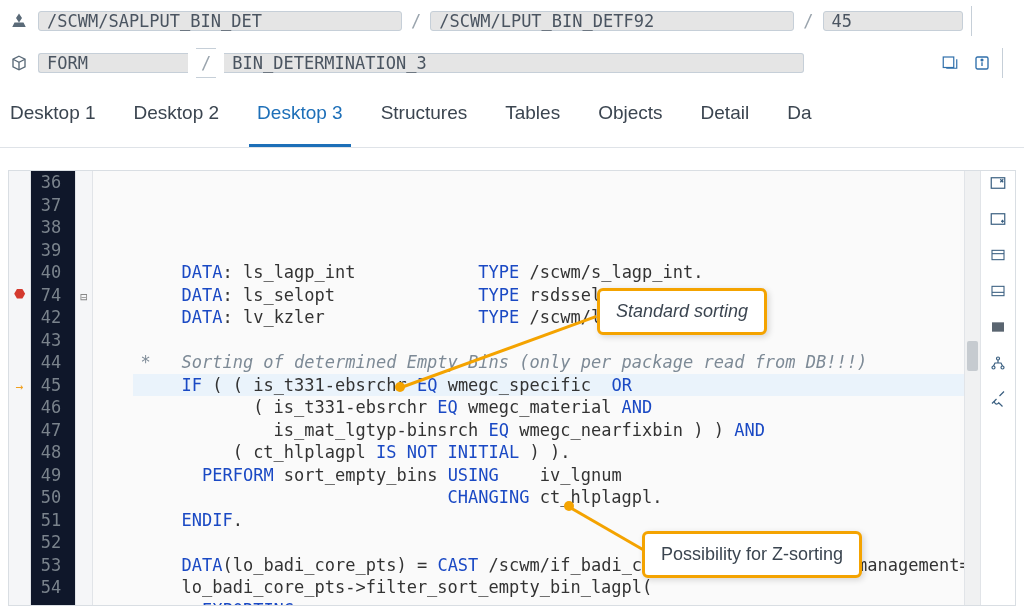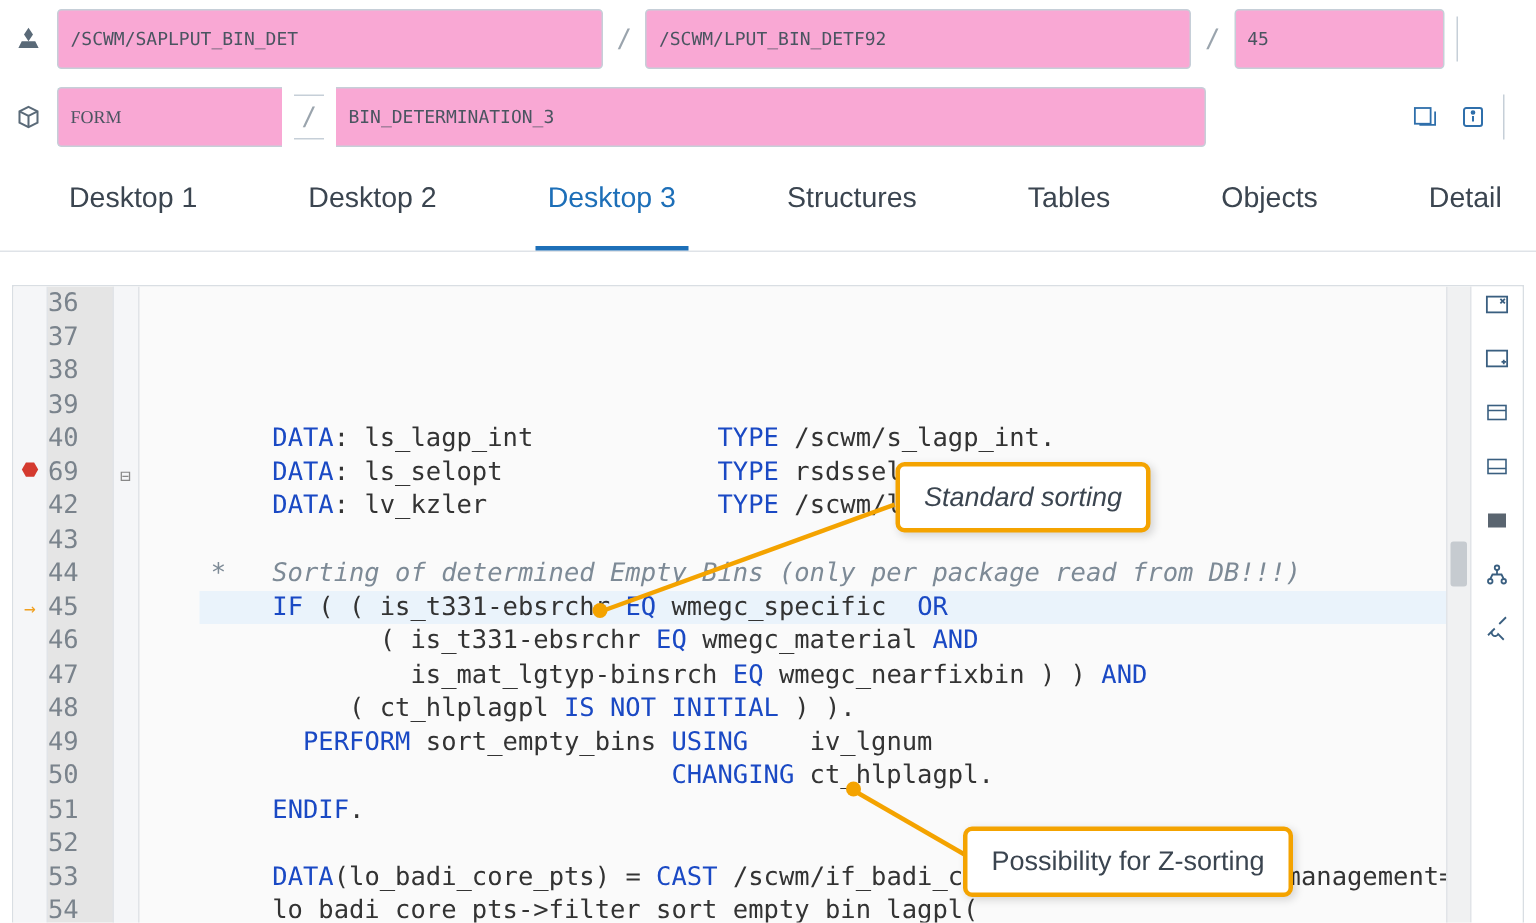--- a/index.html
+++ b/index.html
@@ -19,55 +19,55 @@
   .row { display: flex; align-items: center; gap: 8px; padding: 6px 4px; }
 
   .lead-icon {
     width: 22px; height: 22px; display: flex; align-items: center; justify-content: center;
     color: #5a6a78;
   }
 
   .field {
     border: 1px solid #c6cfd8;
     border-radius: 3px;
-    height: 40px;
+    height: 20px;
     display: flex;
     align-items: center;
     padding: 0 8px;
     font-family: Consolas, "DejaVu Sans Mono", Menlo, monospace;
-    font-size: 12px;
+    font-size: 17px;
     color: #4a5460;
-    background: #f9a8d4;
+    background: #e5e5e5;
   }
   .sep { color: #9aa4ad; font-family: Consolas, monospace; font-size: 17px; padding: 0 1px; }
 
   .f1 { flex: 0 0 364px; }
   .f2 { flex: 0 0 364px; }
   .f3 { flex: 0 0 140px; }
   .trail { flex: 0 0 14px; border-left: 1px solid #c6cfd8; height: 30px; background:#fff; }
 
-  .f4 { flex: 0 0 150px; border-right: none; border-top-right-radius:0; border-bottom-right-radius:0;font-family:Liberation Serif, serif;}
+  .f4 { flex: 0 0 150px; border-right: none; border-top-right-radius:0; border-bottom-right-radius:0;}
   .f4sep { background:#fff; border:1px solid #c6cfd8; border-left:none; border-right:none; height:30px; display:flex; align-items:center; padding:0 4px;}
   .f5 { flex: 0 0 580px; border-left:none; border-top-left-radius:0; border-bottom-left-radius:0;}
   .iconbtn {
     width: 24px; height: 24px; display:flex; align-items:center; justify-content:center;
     color:#2f6fab; cursor:pointer;
   }
   .spacer-row2 { flex:1 1 0px; }
 
   .tabbar {
     display: flex;
     border-bottom: 1px solid #dfe3e8;
     padding: 0 2px;
     gap: 22px;
     font-size: 19px;
     color: #3b4550;
     margin-top: 8px;
   }
-  .tab { padding: 10px 8px 8px 8px; cursor:pointer; white-space:nowrap;margin-left:36px; }
+  .tab { padding: 10px 8px 8px 8px; cursor:pointer; white-space:nowrap; }
   .tab.active { color:#1d6fb8; border-bottom: 3px solid #1d6fb8; padding-bottom:20px; }
 
   .editor-area {
     position: relative;
     margin: 22px 8px 0 8px;
     border: 1px solid #d9dee3;
     height: 436px;
     display: flex;
     background: #fafafa;
   }
@@ -91,24 +91,24 @@
   .marker-col .m {
     position: absolute;
     width: 100%; text-align:center;
     font-size: 13px;
   }
   .m.red { color: #d43a2f; }
   .m.orange { color: #f0a020; }
 
   .lineno-col {
     width: 56px;
-    text-align: left;
+    text-align: right;
     color: #7a838c;
-    padding-right: 4px;
-    background: #e5e5e5;
+    padding-right: 14px;
+    background: #0f172a;
     border-right: 1px solid #e1e4e8;
   }
   .fold-col {
     width: 22px;
     background: #f5f6f8;
     border-right: 1px solid #e1e4e8;
     color:#888;
     text-align:center;
     position:relative;
   }
@@ -228,21 +228,21 @@
     <div class="marker-col">
       <div class="m red" style="top:112px;">⬣</div>
       <div class="m orange" style="top:205px;">→</div>
     </div>
     <div class="lineno-col" id="lineno">
         <div class="line">36</div>
         <div class="line">37</div>
         <div class="line">38</div>
         <div class="line">39</div>
         <div class="line">40</div>
-        <div class="line">69</div>
+        <div class="line">74</div>
         <div class="line">42</div>
         <div class="line">43</div>
         <div class="line">44</div>
         <div class="line">45</div>
         <div class="line">46</div>
         <div class="line">47</div>
         <div class="line">48</div>
         <div class="line">49</div>
         <div class="line">50</div>
         <div class="line">51</div>

